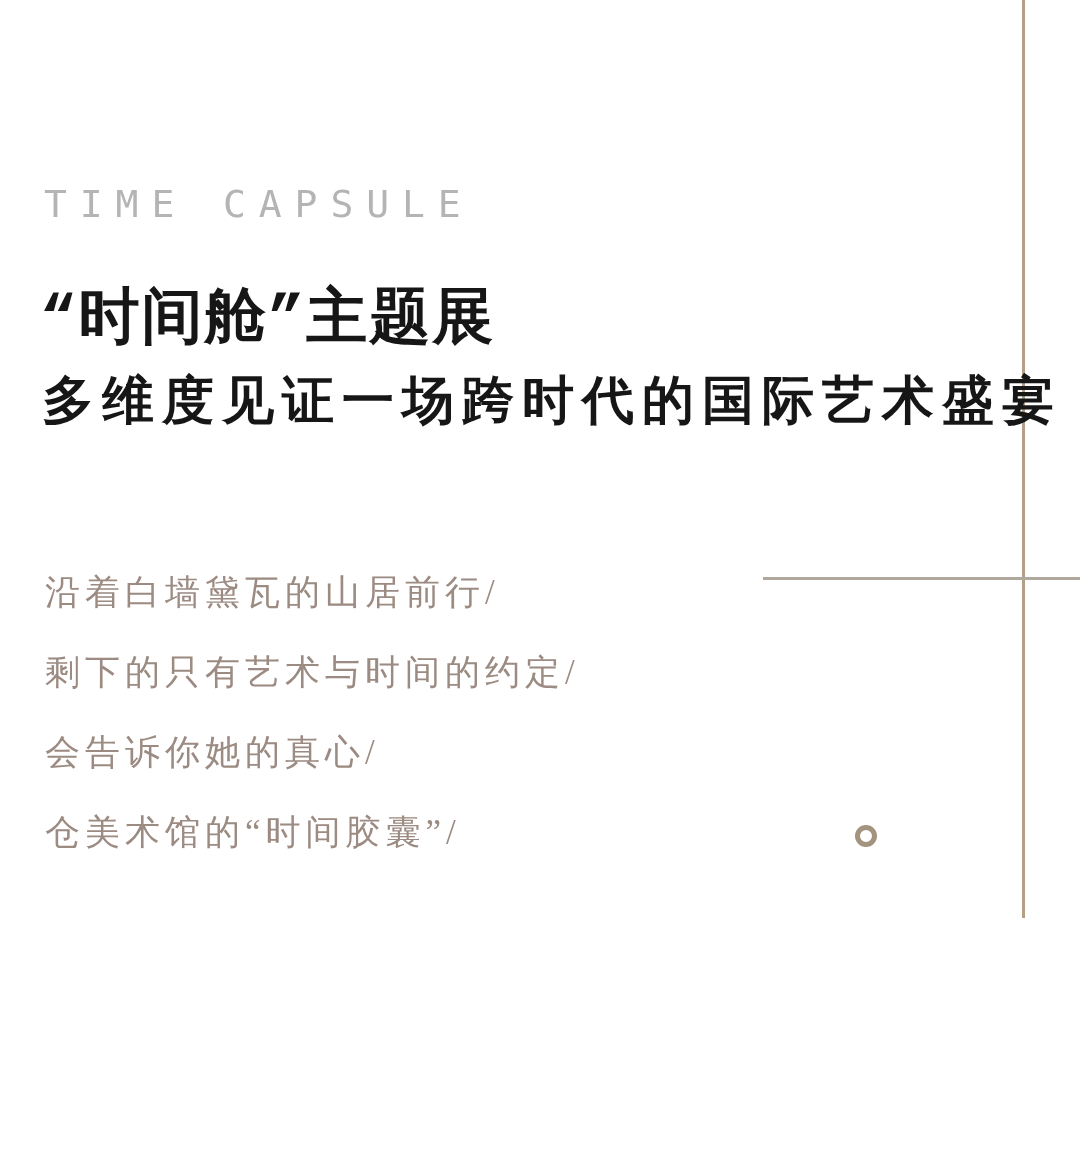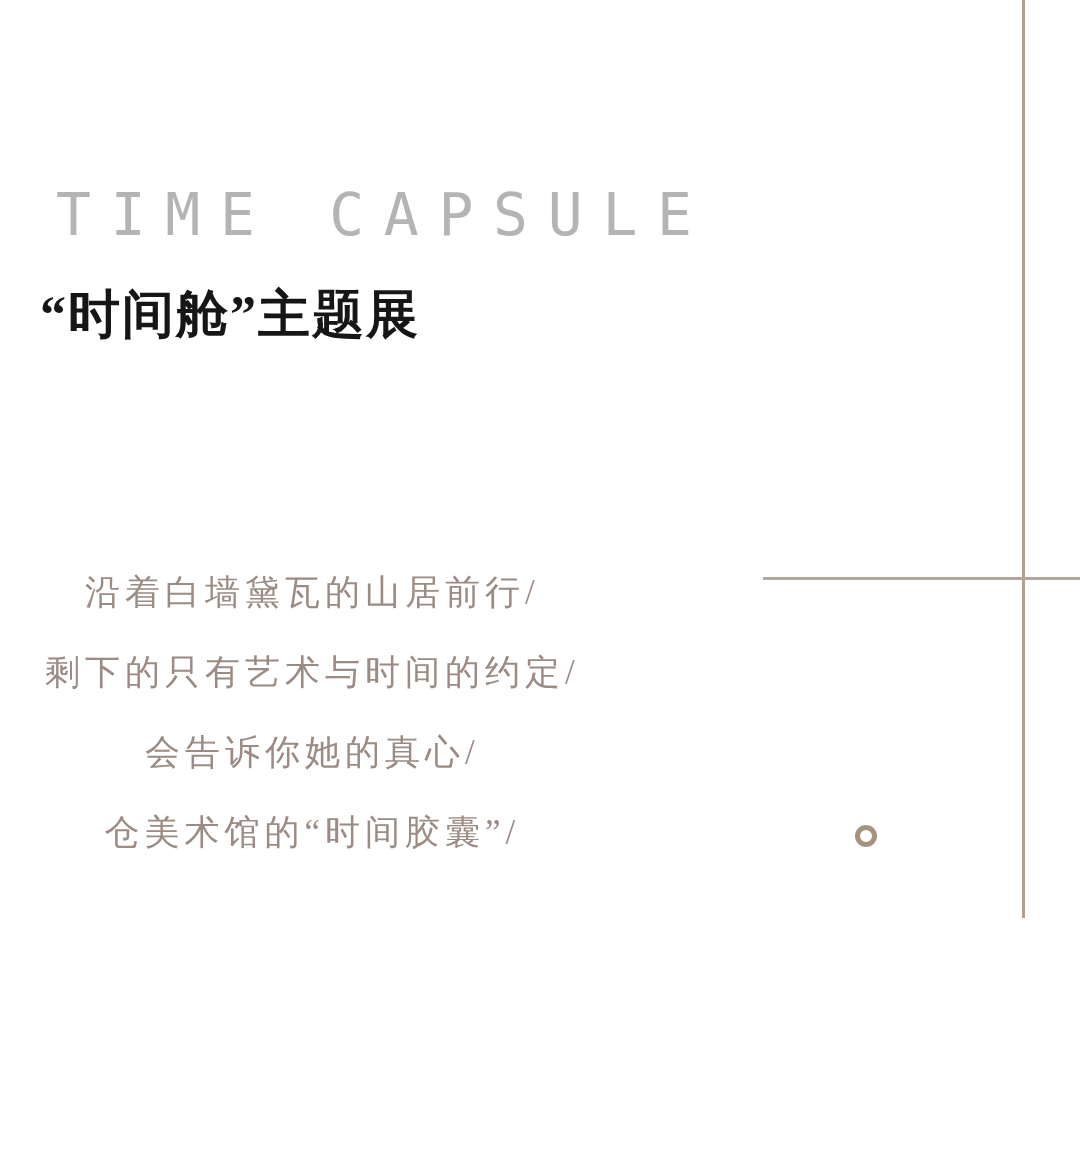--- a/index.html
+++ b/index.html
@@ -10,38 +10,39 @@
   .page {
     position: relative;
     width: 1080px;
     height: 1166px;
     background: #ffffff;
     overflow: hidden;
     font-family: "Liberation Serif", "DejaVu Serif", serif;
   }
   .english-title {
     position: absolute;
-    left: 56px;
+    left: 44px;
     top: 184px;
     font-family: "DejaVu Sans Mono", "Liberation Sans", sans-serif;
-    font-size: 58px;
+    font-size: 38px;
     font-weight: 400;
     letter-spacing: 0.34em;
     white-space: nowrap;
     line-height: 1.1;
   }
   .cn-title {
     position: absolute;
     left: 40px;
     top: 284px;
-    font-size: 52px;
+    font-size: 61px;
     font-weight: 600;
     letter-spacing: 2px;
     white-space: nowrap;
     line-height: 1.2;
+    font-family: Liberation Mono, monospace;
   }
   .cn-subtitle {
     position: absolute;
     left: 42px;
     top: 370px;
     font-size: 52px;
     font-weight: 600;
     letter-spacing: 8px;
     white-space: nowrap;
     line-height: 1.2;
@@ -95,21 +96,22 @@
   <div class="v-line" style="background-color: rgb(179, 160, 134);"></div>
 
   <div class="h-line" style="background-color: rgb(177, 168, 157);"></div>
 
   <div class="ring-circle" style="border-color: rgb(164, 147, 126);"></div>
 
   <div class="english-title" style="color: rgb(180, 180, 180);">TIME CAPSULE</div>
 
   <h1 class="cn-title" style="margin: 0px; color: rgb(22, 22, 22);">“时间舱”主题展</h1>
 
+  <h2 class="cn-subtitle" style="margin: 0px; color: rgb(22, 22, 22);">多维度见证一场跨时代的国际艺术盛宴</h2>
 
-  <div class="poem" style="color: rgb(156, 139, 130); text-align: center;">
+  <div class="poem" style="color: rgb(156, 139, 130);">
     <div class="poem-line">沿着白墙黛瓦的山居前行/</div>
     <div class="poem-line">剩下的只有艺术与时间的约定/</div>
     <div class="poem-line">会告诉你她的真心/</div>
     <div class="poem-line">仓美术馆的“时间胶囊”/</div>
   </div>
 
 </div>
 
 </body></html>

